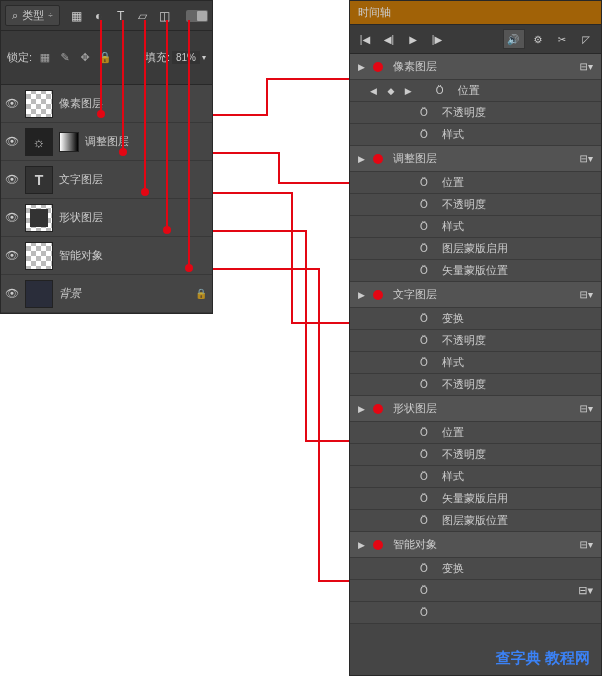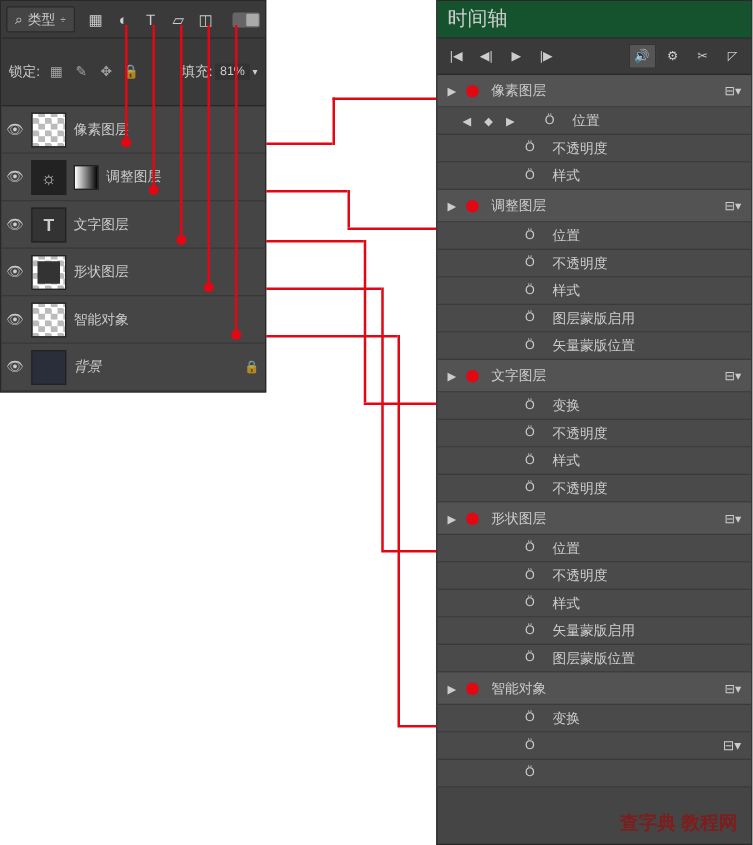--- a/index.html
+++ b/index.html
@@ -29,21 +29,21 @@
 .thumb { width:28px; height:28px; border:1px solid #222; background:#333; display:flex; align-items:center; justify-content:center; font-size:14px; }
 .checker { background:repeating-conic-gradient(#bbb 0 25%,#fff 0 50%) 0/10px 10px; }
 .thumb.solid { background:#2a2d3a; }
 .thumb-sm { width:20px; height:20px; border:1px solid #222; }
 .lyr-name { font-size:11px; }
 .lyr-name.italic { font-style:italic; }
 .lock-ico { margin-left:auto; font-size:10px; opacity:.7; }
 
 
 .timeline-panel { position:absolute; right:0; top:0; width:253px; height:676px; }
-.tl-title { padding:4px 8px; background:#14532d; border-bottom:1px solid #282828; font-size:16px; }
+.tl-title { padding:4px 8px; background:#a16207; border-bottom:1px solid #282828; font-size:11px; }
 .tl-controls { display:flex; align-items:center; gap:2px; padding:4px; background:#3a3a3a; border-bottom:1px solid #282828; }
 .tl-btn { width:22px; height:20px; display:flex; align-items:center; justify-content:center; font-size:10px; cursor:pointer; }
 .tl-btn.boxed { background:#555; border:1px solid #333; }
 .tl-spacer { flex:1; }
 
 .tl-group { display:flex; align-items:center; height:26px; padding:0 8px; background:#535353; border-bottom:1px solid #3a3a3a; }
 .tl-group .tri { font-size:9px; margin-right:8px; }
 .tl-group .dot { width:10px; height:10px; background:#e30613; border-radius:50%; margin-right:10px; }
 .tl-group .nm { flex:1; font-size:11px; }
 .tl-group .menu { font-size:10px; }
@@ -53,21 +53,21 @@
 .tl-child.sub { padding-left:70px; }
 
 .tl-child.tri-row { padding-left:20px; }
 .tl-child.tri-row .tris { font-size:9px; letter-spacing:4px; margin-right:10px; }
 
 
 .red-line { position:absolute; background:#e30613; }
 .red-dot { position:absolute; width:8px; height:8px; background:#e30613; border-radius:50%; transform:translate(-50%,-50%); }
 
 
-.wm { position:absolute; right:12px; bottom:8px; text-align:right; color:#7f1d1d; font-size:13px; font-family:serif; font-style:italic; }
+.wm { position:absolute; right:12px; bottom:8px; text-align:right; color:#3b82f6; font-size:13px; font-family:serif; font-style:italic; }
 .wm .cn { font-size:15px; font-weight:bold; font-style:normal; }
 </style>
 </head>
 <body>
 
 <div class="panel layers-panel">
   <div class="filter-bar">
     <div class="type-dd">
       <span>⌕</span>
       <span>类型</span>

